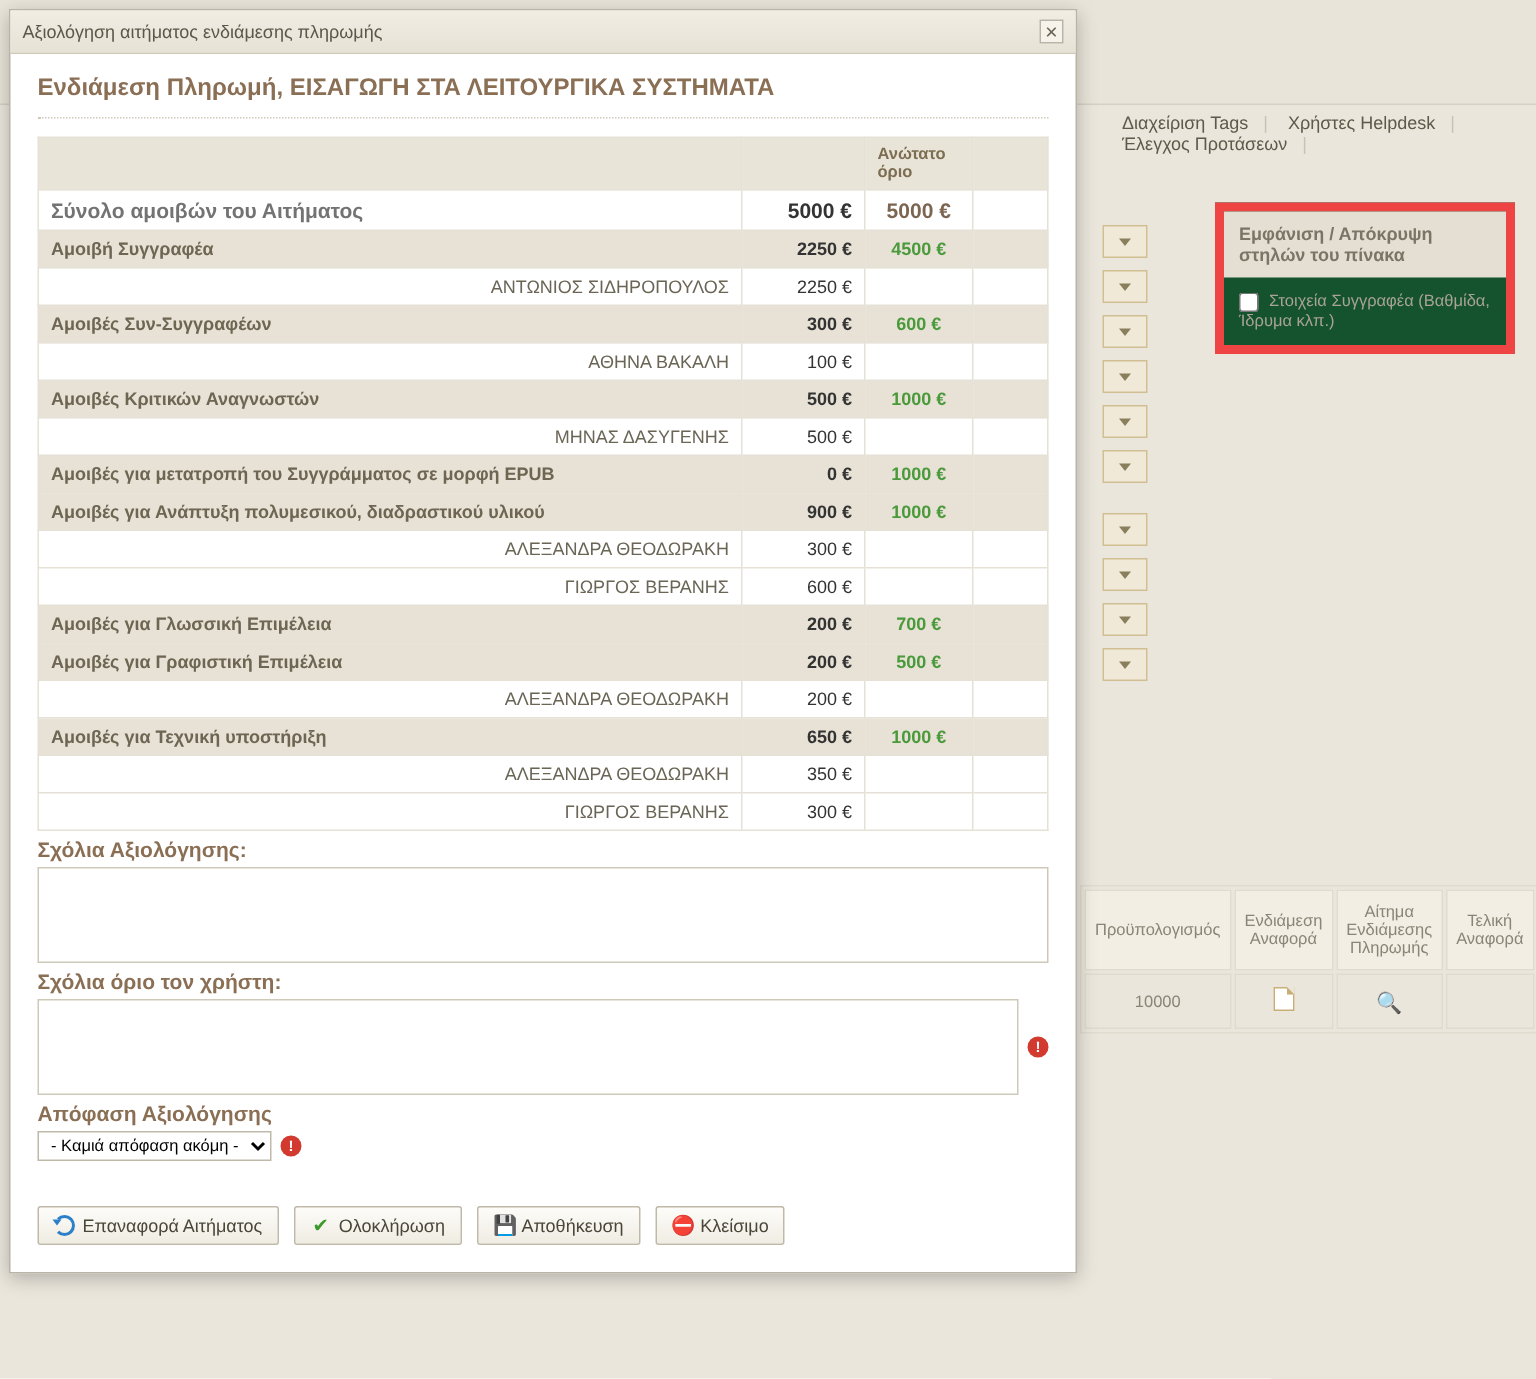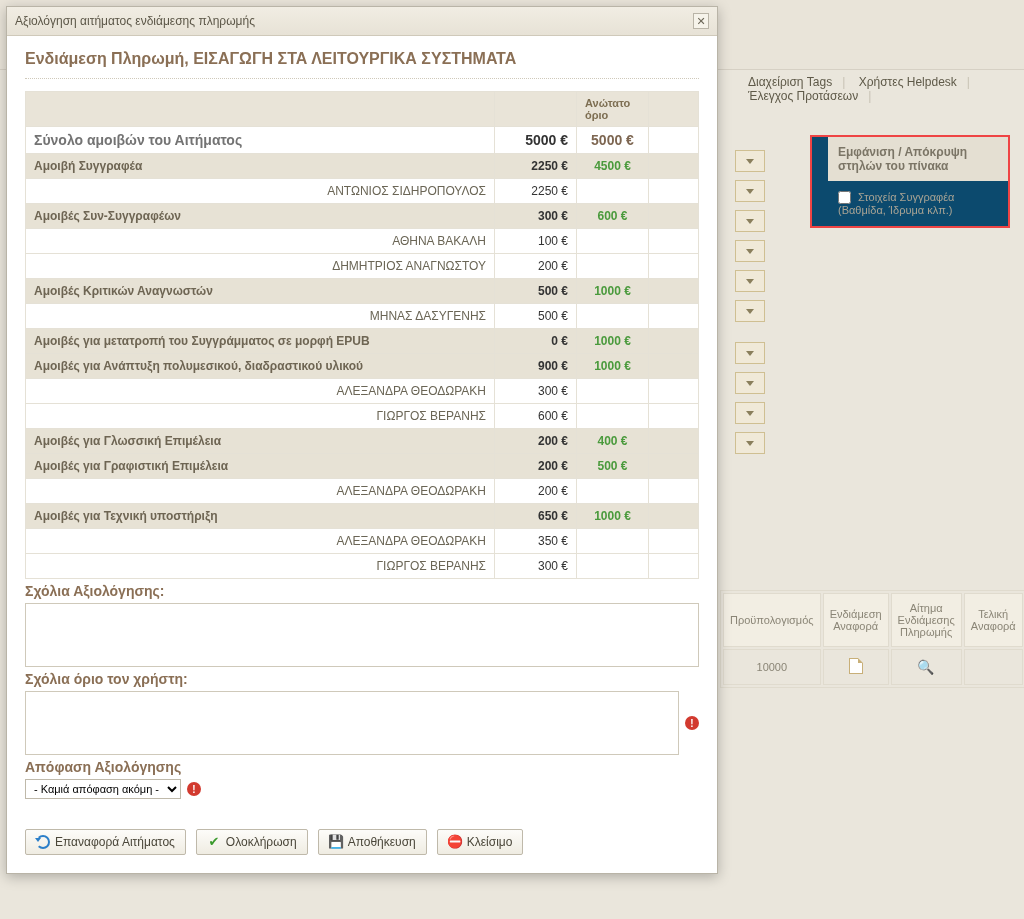--- a/index.html
+++ b/index.html
@@ -33,23 +33,22 @@
   color: #6b6657;
 }
 .bg-menu span { margin: 0 8px; color: #5e5948; }
 .bg-menu .sep { color: #c8c2b4; margin: 0 2px; }
 
 .bg-panel-right {
   position: absolute;
   top: 135px;
   left: 810px;
   width: 200px;
-  border: 2px solid #ef4444;
-  background: #0c4a6e;
-  padding-left: 16px;
+  border: 6px solid #ef4444;
+  background: #14532d;
 }
 .bg-panel-right .hdr {
   background: #e4dfd2;
   color: #7b7566;
   font-weight: bold;
   font-size: 12px;
   padding: 8px 10px;
 }
 .bg-panel-right .body {
   padding: 10px;
@@ -378,26 +377,20 @@
             <td class="valcell">300 €</td>
             <td class="limcell">600 €</td>
             <td></td>
           </tr>
           <tr class="person-row">
             <td class="labelcell">ΑΘΗΝΑ ΒΑΚΑΛΗ</td>
             <td class="valcell">100 €</td>
             <td class="limcell"></td>
             <td></td>
           </tr>
-          <tr class="person-row">
-            <td class="labelcell">ΔΗΜΗΤΡΙΟΣ ΑΝΑΓΝΩΣΤΟΥ</td>
-            <td class="valcell">200 €</td>
-            <td class="limcell"></td>
-            <td></td>
-          </tr>
           <tr class="cat-row">
             <td>Αμοιβές Κριτικών Αναγνωστών</td>
             <td class="valcell">500 €</td>
             <td class="limcell">1000 €</td>
             <td></td>
           </tr>
           <tr class="person-row">
             <td class="labelcell">ΜΗΝΑΣ ΔΑΣΥΓΕΝΗΣ</td>
             <td class="valcell">500 €</td>
             <td class="limcell"></td>
@@ -423,21 +416,21 @@
           </tr>
           <tr class="person-row">
             <td class="labelcell">ΓΙΩΡΓΟΣ ΒΕΡΑΝΗΣ</td>
             <td class="valcell">600 €</td>
             <td class="limcell"></td>
             <td></td>
           </tr>
           <tr class="cat-row">
             <td>Αμοιβές για Γλωσσική Επιμέλεια</td>
             <td class="valcell">200 €</td>
-            <td class="limcell">400 €</td>
+            <td class="limcell">700 €</td>
             <td></td>
           </tr>
           <tr class="cat-row">
             <td>Αμοιβές για Γραφιστική Επιμέλεια</td>
             <td class="valcell">200 €</td>
             <td class="limcell">500 €</td>
             <td></td>
           </tr>
           <tr class="person-row">
             <td class="labelcell">ΑΛΕΞΑΝΔΡΑ ΘΕΟΔΩΡΑΚΗ</td>

